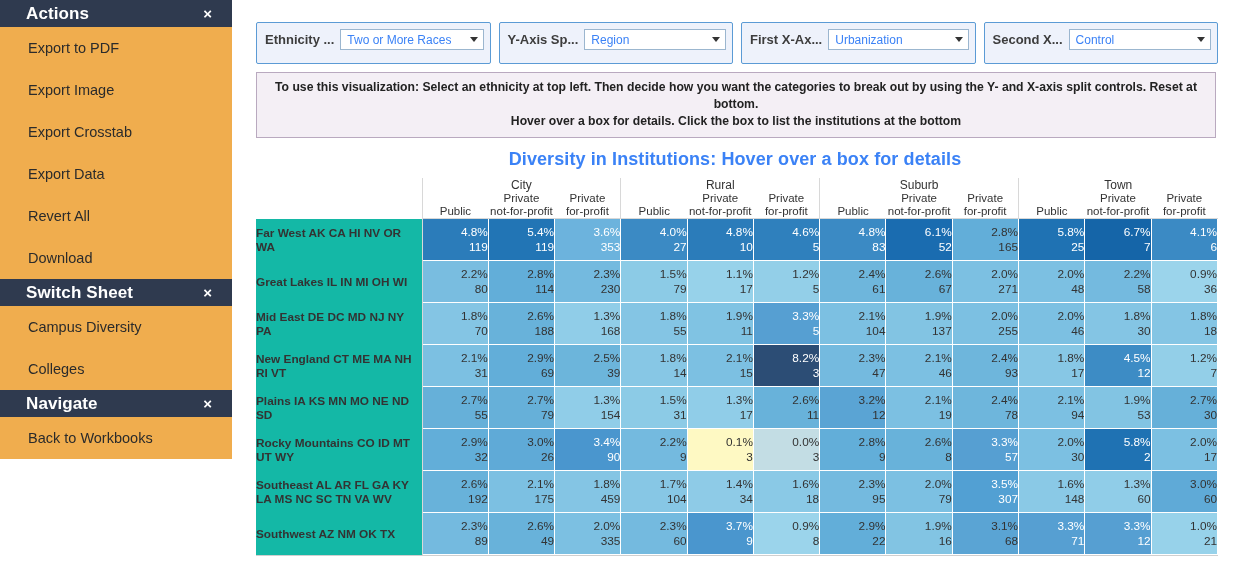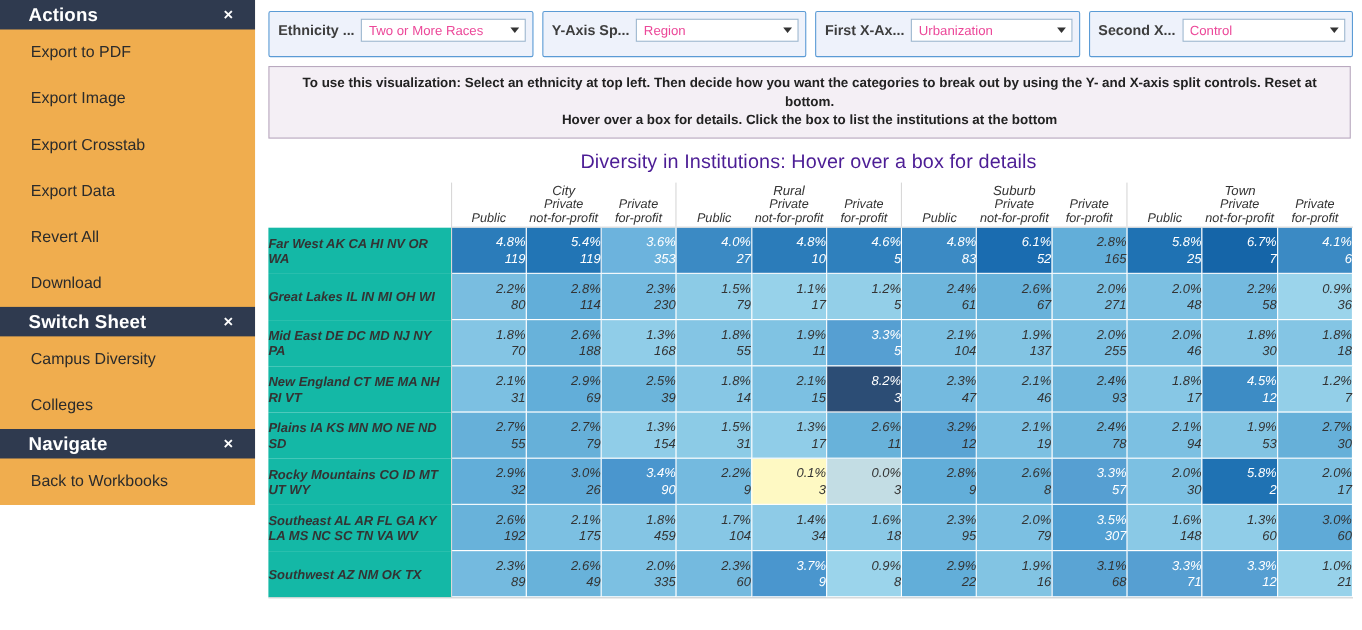--- a/index.html
+++ b/index.html
@@ -50,21 +50,21 @@
     color: #2b2b2b;
     cursor: pointer;
   }
   .sidebar .filler { flex: 1 1 auto; background: #f0ad4e; }
 
   
   .main {
     flex: 1 1 auto;
     position: relative;
     background: #ffffff;
-    padding: 4px;
+    padding: 16px;
   }
 
   
   .filter-bar {
     display: flex;
     gap: 8px;
     padding: 6px 4px 0 8px;
   }
   .filter-box {
     background: #eef2fb;
@@ -89,21 +89,21 @@
     flex: 1 1 auto;
     min-width: 0;
     height: 21px;
     background: #ffffff;
     border: 1px solid #9bb6cf;
     display: flex;
     align-items: center;
     justify-content: space-between;
     padding: 0 5px 0 6px;
     font-size: 12px;
-    color: #ec4899;
+    color: #3b82f6;
     cursor: pointer;
     gap: 12px;
   }
   .filter-select .val {
     overflow: hidden; white-space: nowrap; text-overflow: ellipsis;
   }
   .caret {
     width: 0; height: 0;
     border-left: 4px solid transparent;
     border-right: 4px solid transparent;
@@ -122,29 +122,29 @@
     font-size: 12.2px;
     font-weight: bold;
     color: #222;
     line-height: 17px;
   }
 
   
   .viz-title {
     text-align: center;
     font-size: 18px;
-    font-weight: normal;
-    color: #4c1d95;
+    font-weight: bold;
+    color: #3b82f6;
     margin-top: 11px;
     letter-spacing: 0.1px;
   }
 
   
   .tbl-wrap { padding: 0 4px 0 8px; margin-top: 8px; }
-  table.viz { border-collapse: collapse; width: 100%; table-layout: fixed; font-style: italic; }
+  table.viz { border-collapse: collapse; width: 100%; table-layout: fixed; }
   table.viz td, table.viz th { padding: 0; }
 
   th.rowhdr-blank { width: 166px; border-right: 1px solid #d8d8d8; background: #fff; }
   th.grp {
     font-size: 12px; font-weight: normal; color: #333;
     padding: 6px 0 5px 0; text-align: center; background: #fff;
   }
   th.grp.divider { border-left: 1px solid #d8d8d8; }
   th.sub {
     font-size: 11.5px; font-weight: normal; color: #333;

